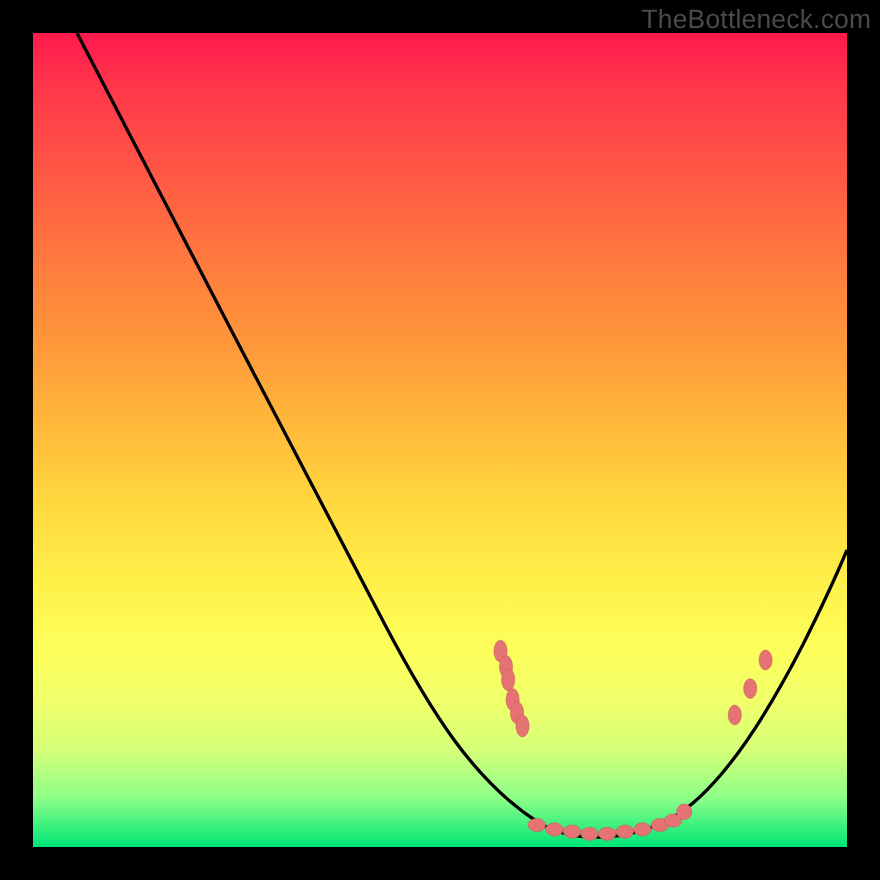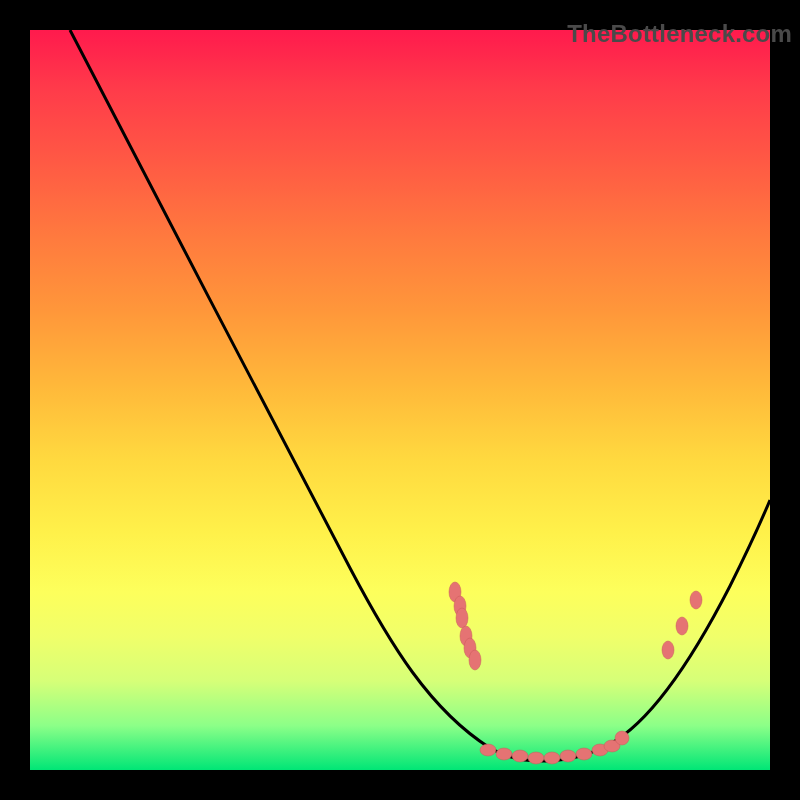--- a/index.html
+++ b/index.html
@@ -28,25 +28,25 @@
       #fff14a 68%,
       #fdff5c 76%,
       #f0ff6a 82%,
       #d6ff78 88%,
       #8cff88 94%,
       #00e676 100%
     );
   }
   .watermark {
     position: absolute;
-    top: 20px;
+    top: 4px;
     right: 8px;
     color: #4a4a4a;
     font-size: 24px;
-    font-weight: 700;
+    font-weight: 400;
     letter-spacing: 0.2px;
     z-index: 10;
   }
   svg.curve {
     position: absolute;
     left: 0;
     top: 0;
     width: 740px;
     height: 740px;
     z-index: 5;

